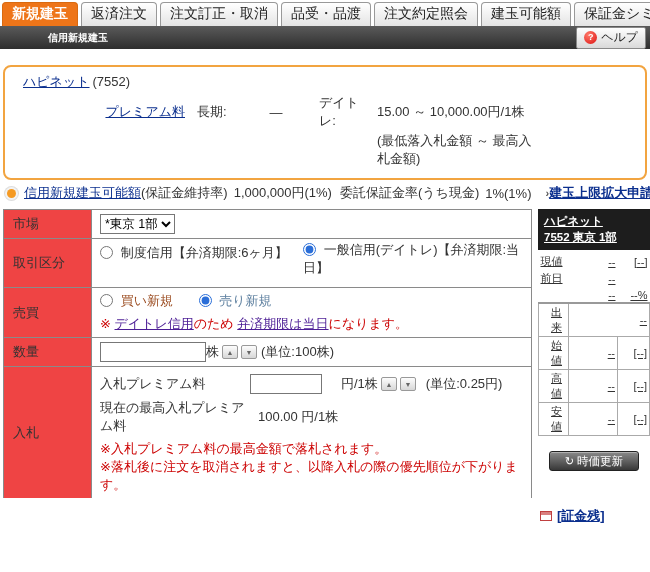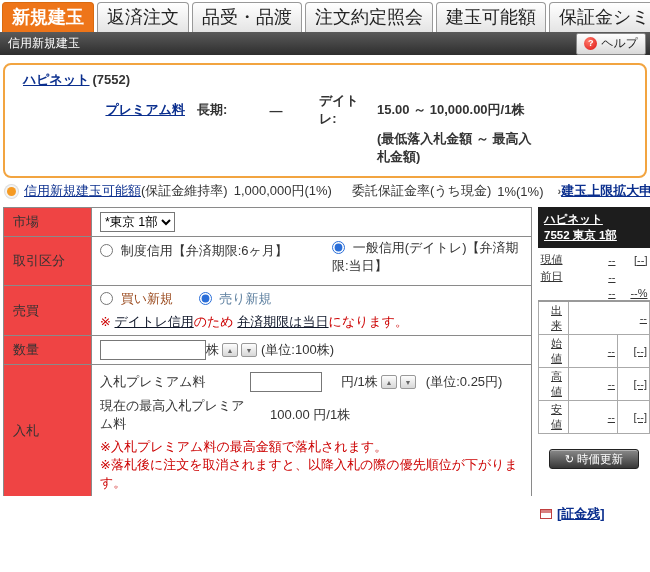--- a/index.html
+++ b/index.html
@@ -3,51 +3,51 @@
 <meta charset="utf-8">
 <style>
   * { box-sizing: border-box; margin: 0; padding: 0; }
   html,body { width:650px; height:572px; overflow:hidden; background:#fff;
     font-family:"Liberation Sans","DejaVu Sans",sans-serif; font-size:13px; color:#333; }
   .page { width:650px; height:572px; overflow:hidden; position:relative; }
 
   
   .tabs { display:flex; gap:3px; padding:2px 0 0 2px; align-items:flex-end; }
   .tab { border:1px solid #999; border-bottom:none; border-radius:4px 4px 0 0;
-    padding:2px 9px 3px; background:linear-gradient(#ffffff,#e4e4e4); font-size:18px;
+    padding:2px 9px 3px; background:linear-gradient(#ffffff,#e4e4e4); font-size:14px;
     color:#222; white-space:nowrap; cursor:default; }
   .tab.active { background:#ee7519; border-color:#d96a10; color:#fff; font-weight:bold; }
 
   
   .titlebar { height:23px; background:linear-gradient(#5a5a5a,#2e2e2e); color:#fff;
     display:flex; align-items:center; justify-content:space-between; padding:0 4px 0 8px; }
-  .titlebar .title { font-weight:normal; font-size:12px; }
+  .titlebar .title { font-weight:bold; font-size:10px;margin-left:40px; }
   .help-btn { display:flex; align-items:center; gap:4px; background:linear-gradient(#fefefe,#d9d9d9);
     border:1px solid #888; border-radius:2px; padding:1px 7px 2px; font-size:12px; color:#222; cursor:pointer; }
   .help-icon { width:13px; height:13px; border-radius:50%; background:radial-gradient(circle at 35% 30%,#ff7a6a,#dd1111);
     color:#fff; font-size:9px; font-weight:bold; text-align:center; line-height:13px; display:inline-block; }
 
   
-  .infobox { margin:8px 3px 4px; border:2px solid #f2a440; border-radius:8px; padding:5px 10px 9px;font-weight:bold; }
+  .infobox { margin:16px 3px 4px; border:2px solid #f2a440; border-radius:8px; padding:5px 10px 9px; }
   .infobox table { border-collapse:collapse; }
   .infobox td { padding:1px 2px; height:20px; vertical-align:middle; }
   .c-label  { width:172px; text-align:right; }
   .c-term   { width:48px;  text-align:left; padding-left:10px !important; }
   .c-tval   { width:82px;  text-align:center; }
   .c-day    { width:58px;  text-align:left; }
   .c-dval   { width:170px; }
   a, .link { color:#0b2f8e; text-decoration:underline; cursor:pointer; }
   .stockline { padding:1px 2px 2px 8px; }
   .stock-code { margin-left:3px; }
 
   
   .summary { display:flex; align-items:center; gap:6px; margin:4px 6px 7px 7px; white-space:nowrap; }
   .bullet { width:9px; height:9px; border-radius:50%; background:#f59a23;
     box-shadow:0 0 0 2px #f3f3f3,0 0 0 3px #ddd; margin-right:2px; flex:none; }
-  .summary .sp { margin-left:14px; }
+  .summary .sp { margin-left:2px; }
   .expand-link { font-weight:bold; margin-left:8px; }
   .arrow-glyph { color:#555; font-size:11px; }
 
   
   .main { display:flex; align-items:flex-start; gap:6px; padding:0 2px 0 3px; height:390px; overflow:hidden; }
 
   
   .form-table { width:529px; border:1px solid #8a8a8a; border-bottom:none; flex:none; }
   .frow { display:flex; border-bottom:1px solid #8a8a8a; }
   .frow:last-child { border-bottom:none; }
@@ -55,38 +55,38 @@
     display:flex; align-items:center; padding:4px 4px 4px 9px; }
   .fcontent { flex:1; padding:4px 8px; }
 
   select { font-size:12.5px; border:1px solid #777; background:#fff; height:20px; }
   input[type="text"] { border:1px solid #777; height:20px; font-size:13px; padding:0 3px; }
   input[type="radio"] { accent-color:#2a6ed8; width:13px; height:13px; vertical-align:-2px; margin-right:4px; }
   .spin { display:inline-block; width:16px; height:14px; border:1px solid #999; border-radius:2px;
     background:linear-gradient(#fdfdfd,#d7d7d7); color:#666; font-size:7px; line-height:13px;
     text-align:center; vertical-align:middle; margin-left:3px; cursor:pointer; }
 
-  .cat-grid { display:flex; padding-top:2px;gap:29px; }
+  .cat-grid { display:flex; padding-top:2px; }
   .cat-col1 { width:203px; padding-top:3px; }
   .cat-col2 { flex:1; }
   .cat-col2 .opt { display:block; margin-bottom:6px; }
 
   .side-line label { margin-right:22px; }
   .buy-label  { color:#9a4a1e; }
   .sell-label { color:#5b7e9e; }
   .note-red { color:#cc0000; margin-top:5px; }
-  .note-red a { color:#0f172a; }
+  .note-red a { color:#4c1d95; }
 
   .qty-line, .bid-line { display:flex; align-items:center; }
   .unit-note { margin-left:10px; }
 
   .bid-line { margin:3px 0 5px; }
   .bid-label { width:150px; }
   .bid-notes div { color:#cc0000; line-height:18px; }
-  .bid-current-value { margin-left:20px;text-align:right; }
+  .bid-current-value { margin-left:8px;text-align:right; }
 
   
   .quote-panel { width:112px; flex:none; }
   .quote-header { background:#1d1d1d; padding:4px 6px 5px; line-height:16px; }
   .quote-header a { color:#fff; font-size:11.5px; font-weight:bold; }
   .quote-table { width:100%; border-collapse:collapse; font-size:11px; margin-top:3px; }
   .quote-table td { padding:1px 2px; height:16px;text-decoration:underline; }
   .q-label { width:30px; }
   .q-val { text-align:right; }
   .q-extra { text-align:right; width:32px; }
@@ -104,20 +104,21 @@
   .balance-line a { font-weight:bold; }
 </style>
 </head>
 <body>
 
 <div class="page">
 
   <div class="tabs">
     <div class="tab active">新規建玉</div>
     <div class="tab">返済注文</div>
+    <div class="tab">注文訂正・取消</div>
     <div class="tab">品受・品渡</div>
     <div class="tab">注文約定照会</div>
     <div class="tab">建玉可能額</div>
     <div class="tab">保証金シミュレーター</div>
   </div>
 
   <div class="titlebar">
     <span class="title">信用新規建玉</span>
     <span class="help-btn">
       <span class="help-icon">?</span>

